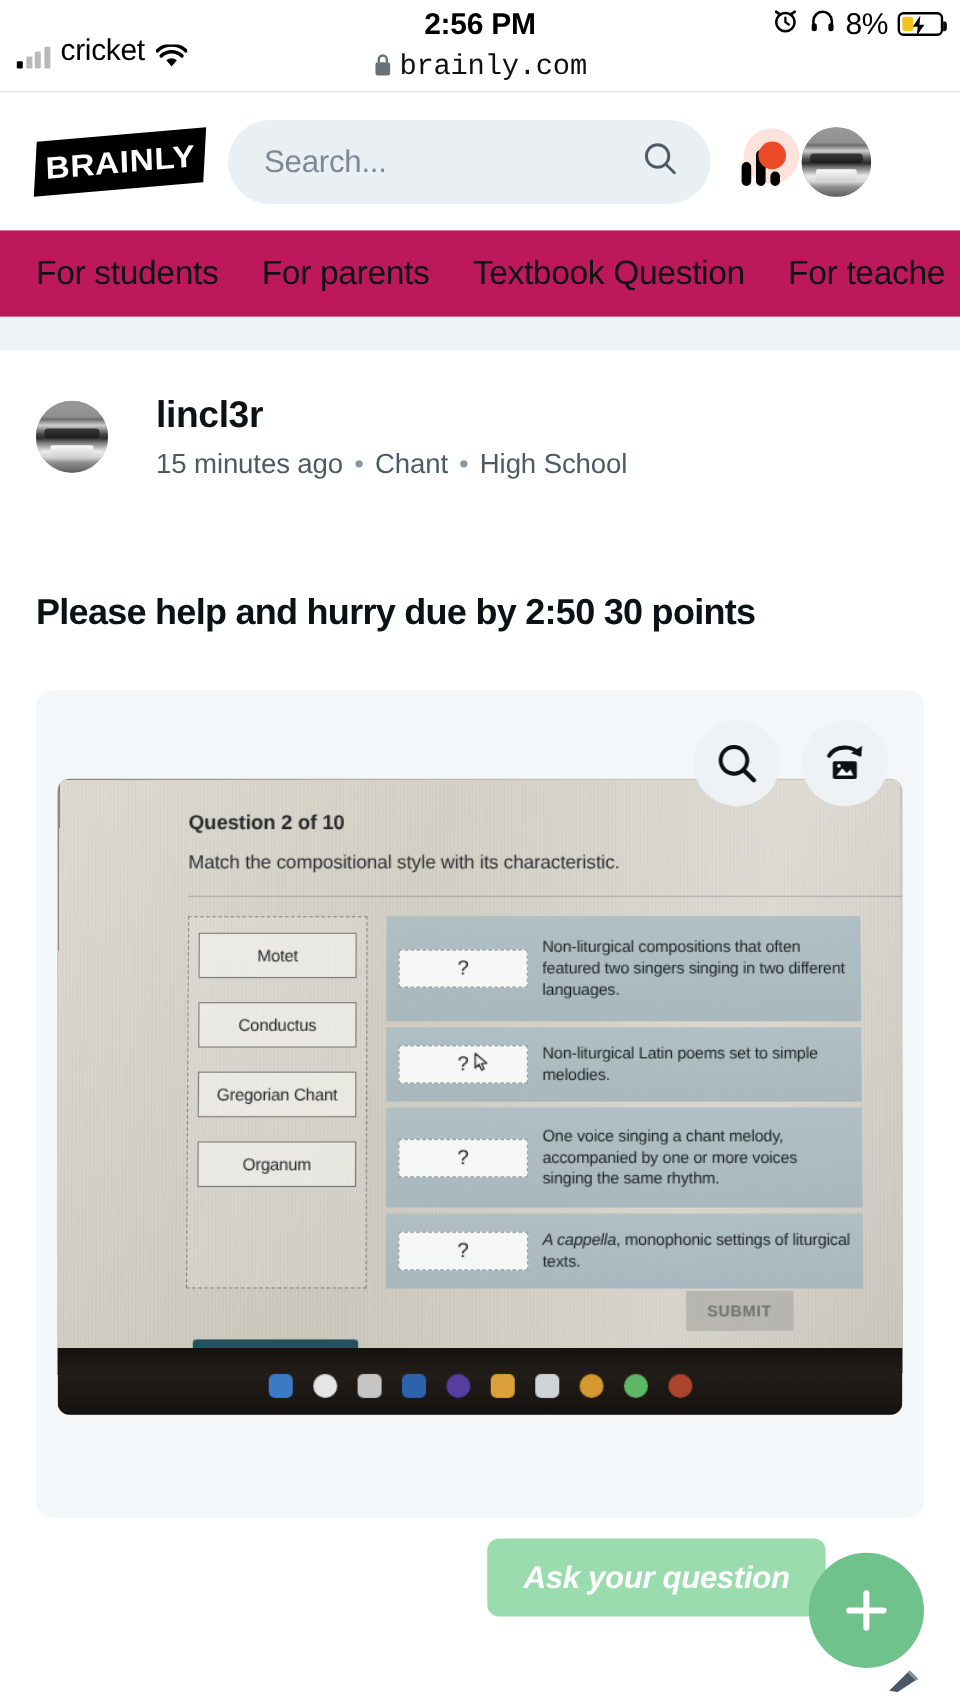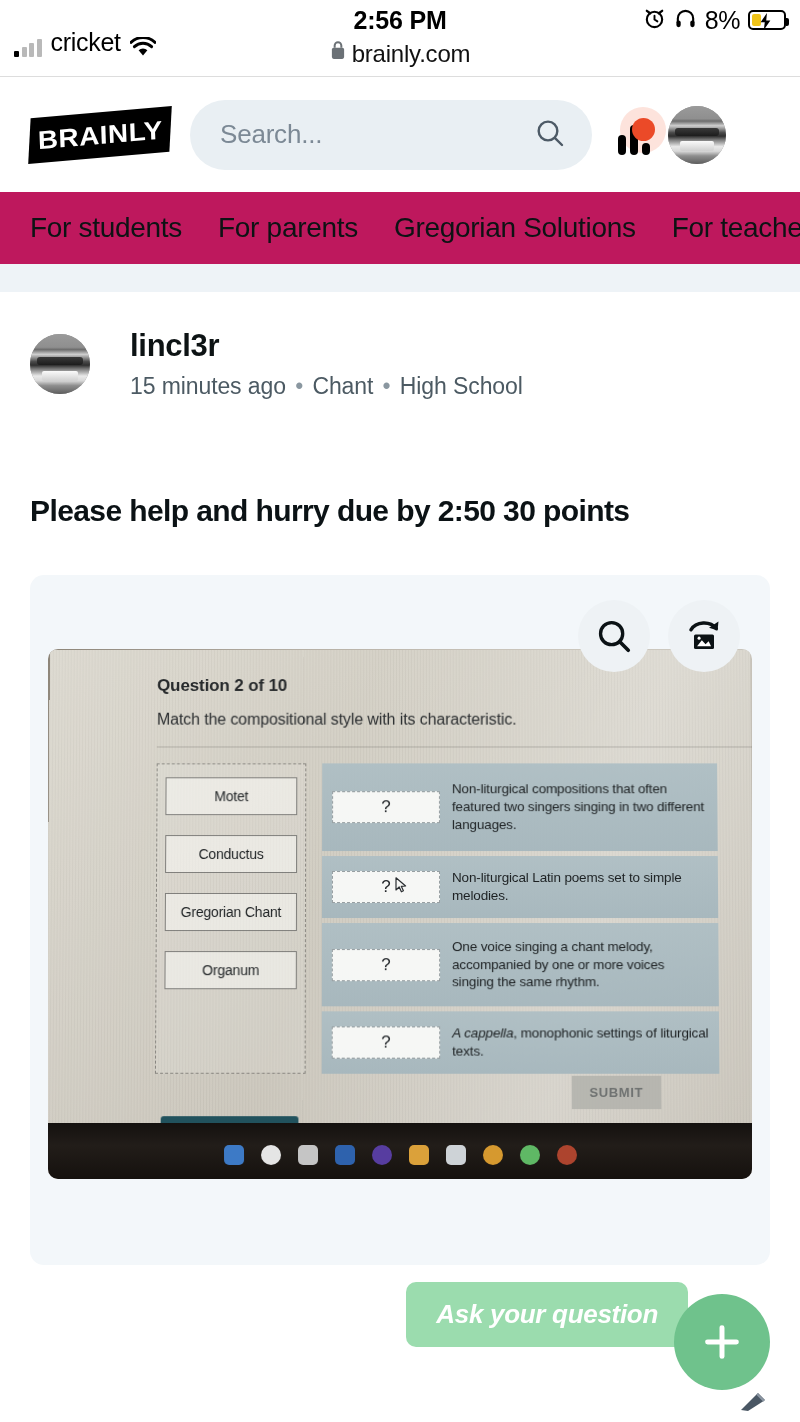--- a/index.html
+++ b/index.html
@@ -54,23 +54,24 @@
     width: 3px; height: 8px; background: #000; border-radius: 0 2px 2px 0;
   }
   .batt-fill {
     height: 12px; width: 9px; background: #f0c419; border-radius: 2px; margin-left: 2px;
   }
   .batt svg { position: absolute; left: 9px; top: 1px; }
 
   
   .urlbar {
     height: 37px;
-    display: flex; align-items: flex-start; justify-content: center; gap: 6px;
+    display: flex; align-items: center; justify-content: center; gap: 6px;
     border-bottom: 1px solid #dddddd;
     padding-bottom: 4px;
+    font-family: Liberation Mono, monospace;
   }
   .urlbar .url-text { font-size: 24px; color: #111; letter-spacing: -0.2px; }
 
   
   .bheader {
     height: 115px;
     display: flex; align-items: center;
     padding: 0 22px 0 30px;
     gap: 20px;
     background: #fff;
@@ -413,21 +414,21 @@
       </div>
       <div class="avatar">
         <span class="carpic"></span>
       </div>
     </div>
   </div>
 
   <div class="nav">
     <a href="#">For students</a>
     <a href="#">For parents</a>
-    <a href="#">Gregorian Solutions</a>
+    <a href="#">Textbook Question</a>
     <a href="#">For teache</a>
   </div>
   <div class="nav-band"></div>
 
   <div class="content">
 
     <div class="author">
       <div class="avatar small">
         <span class="carpic"></span>
       </div>

